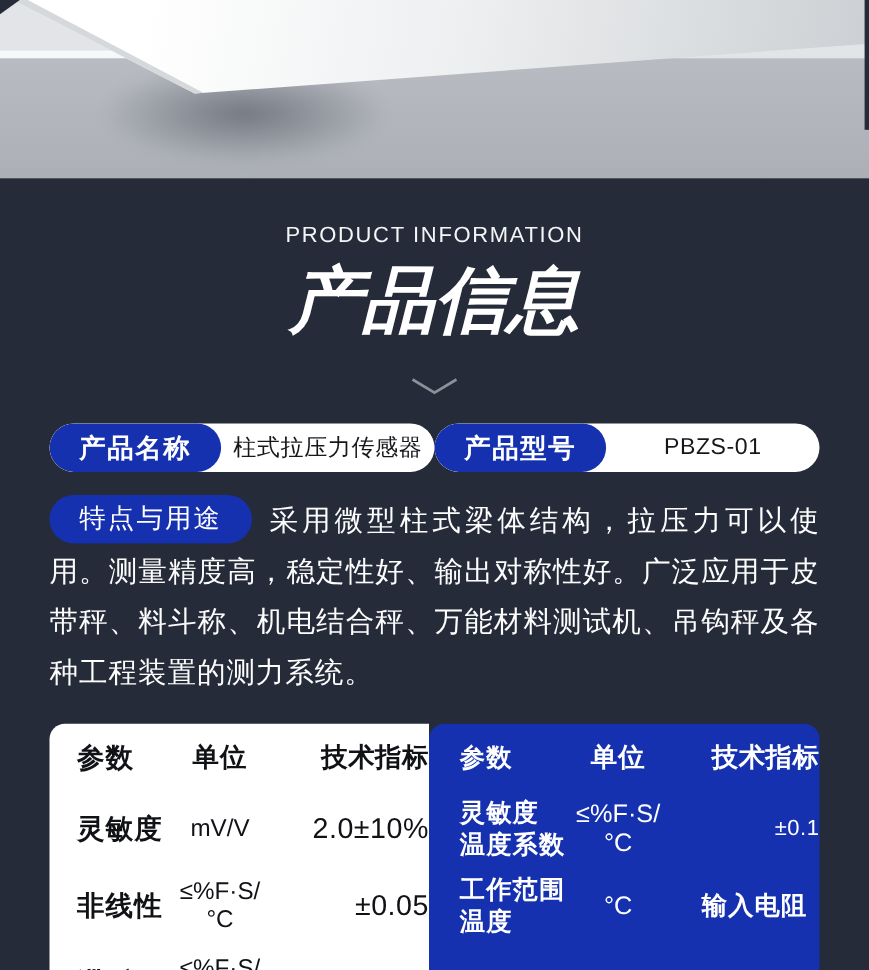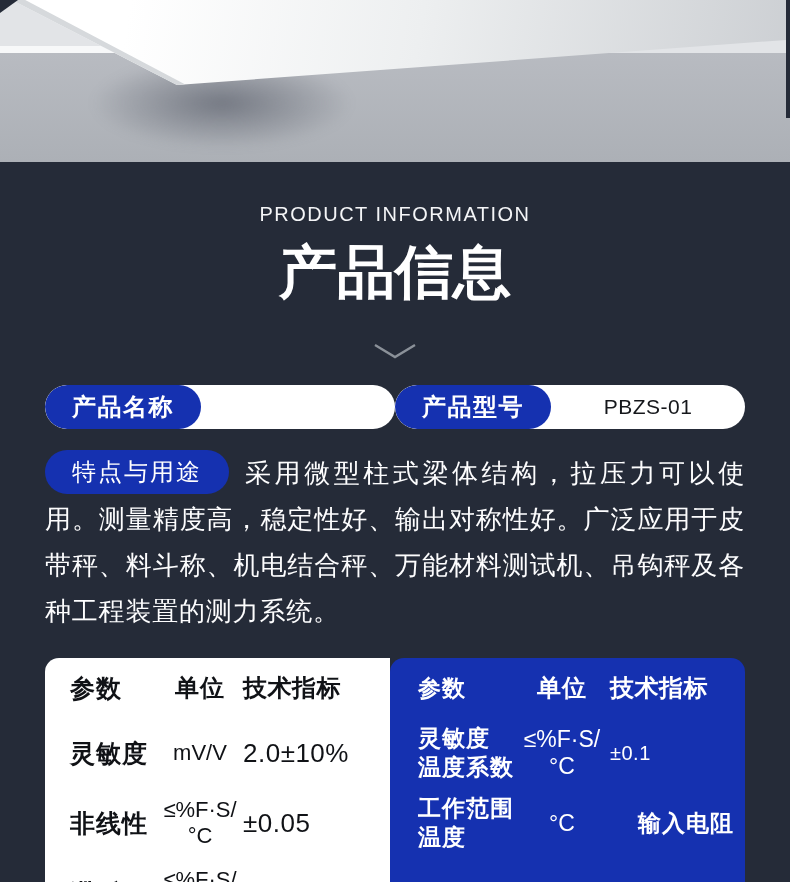--- a/index.html
+++ b/index.html
@@ -24,21 +24,21 @@
   .hero-box-rim{position:absolute;inset:0;
     clip-path:polygon(1.5% 0,3.2% 0,23.4% 52%,22.4% 52.5%);
     background:#d6d9dc;}
   .hero-corner{position:absolute;left:0;top:0;width:18px;height:13px;
     background:var(--page_bg,#252b38);clip-path:polygon(0 0,100% 0,0 100%);}
   .hero-strip{position:absolute;right:0;top:0;width:4px;height:118px;background:var(--page_bg,#252b38);}
 
   
   .info{position:relative;color:#fff;padding-top:41px;}
   .eyebrow{text-align:center;font-size:20px;letter-spacing:1.5px;color:#f4f5f7;}
-  .title{margin:2px 0 0;text-align:center;font-size:58px;line-height:88px;font-weight:800;color:#ffffff;}
+  .title{margin:2px 0 0;text-align:center;font-size:66px;line-height:88px;font-weight:800;color:#ffffff;font-style:italic;}
   .chevron-wrap{text-align:center;margin-top:26px;height:18px;}
 
   .pill-row{display:flex;margin:25px 45px 0;}
   .pill{flex:1;display:flex;align-items:center;background:#ffffff;border-radius:22px;height:44px;overflow:hidden;}
   .pill-label{display:flex;align-items:center;justify-content:center;height:44px;padding:0 27px;
     border-radius:22px;background:var(--accent_blue,#1531b0);color:#fff;
     font-size:24px;font-weight:700;letter-spacing:1.5px;white-space:nowrap;flex:0 0 auto;}
   .pill-value{flex:1;text-align:center;color:#15171b;font-size:21px;letter-spacing:.5px;}
 
   .features{margin:21px 45px 0;font-size:26px;line-height:46px;letter-spacing:.8px;text-align:justify;color:#fdfdfe;}
@@ -49,21 +49,21 @@
   
   .tables{display:flex;margin:24px 45px 0;height:270px;}
   .spec{display:grid;grid-template-rows:60px 70px 70px 70px;align-items:center;}
   .spec-left{width:345px;background:#ffffff;color:#101216;border-radius:14px 0 0 0;
     grid-template-columns:112px 86px 1fr;}
   .spec-right{flex:1;background:var(--accent_blue,#1531b0);color:#ffffff;border-radius:14px 14px 0 0;
     grid-template-columns:124px 96px 1fr;}
   .spec .h{font-weight:700;font-size:24px;letter-spacing:1px;}
   .spec .c-param{padding-left:25px;font-weight:700;font-size:25px;letter-spacing:1px;}
   .spec .c-unit{text-align:center;font-size:22px;}
-  .spec .c-val{text-align:left;font-size:26px;letter-spacing:.5px;}
+  .spec .c-val{text-align:right;font-size:26px;letter-spacing:.5px;}
   .spec .h.c-unit,.spec .h.c-val{font-size:24px;}
   .spec-right .c-param{padding-left:28px;font-size:23px;white-space:pre-line;line-height:29px;}
   .spec-right .c-unit{font-size:23px;}
   .spec-right .c-val{font-size:20px;}
 </style>
 </head>
 <body>
 
 <div class="page">
 
@@ -84,20 +84,21 @@
 
     <div class="chevron-wrap">
       <svg width="46" height="18" viewBox="0 0 46 18" fill="none">
         <polyline points="3,3 23,15 43,3" stroke="#8b9199" stroke-width="2.4" fill="none"></polyline>
       </svg>
     </div>
 
     <div class="pill-row">
       <div class="pill">
         <span class="pill-label">产品名称</span>
+        <span class="pill-value">柱式拉压力传感器</span>
       </div>
       <div class="pill">
         <span class="pill-label">产品型号</span>
         <span class="pill-value">PBZS-01</span>
       </div>
     </div>
 
     <div class="features">
       <span class="feature-pill">特点与用途</span>
       <span class="features-text">采用微型柱式梁体结构，拉压力可以使用。测量精度高，稳定性好、输出对称性好。广泛应用于皮带秤、料斗称、机电结合秤、万能材料测试机、吊钩秤及各种工程装置的测力系统。</span>

